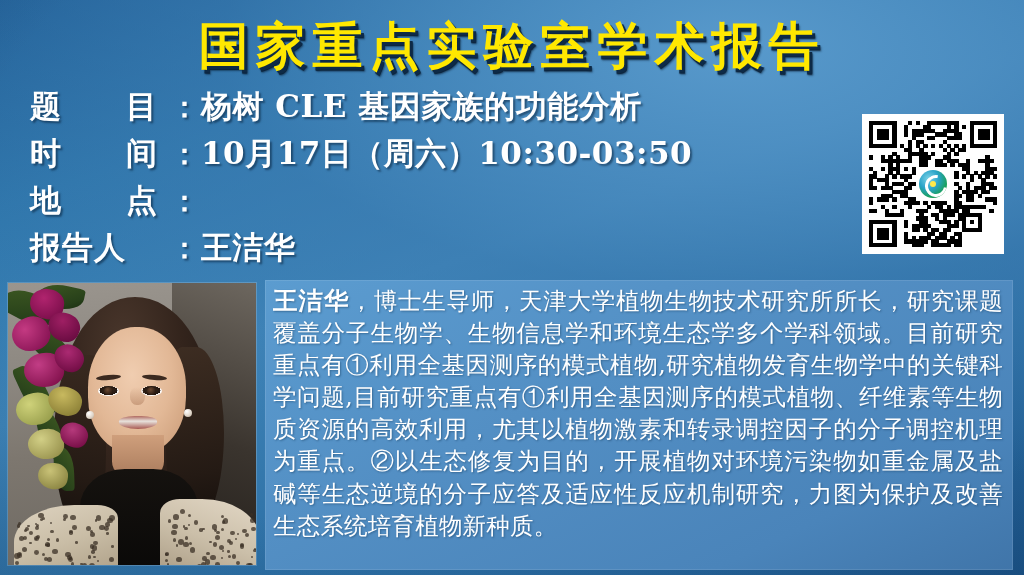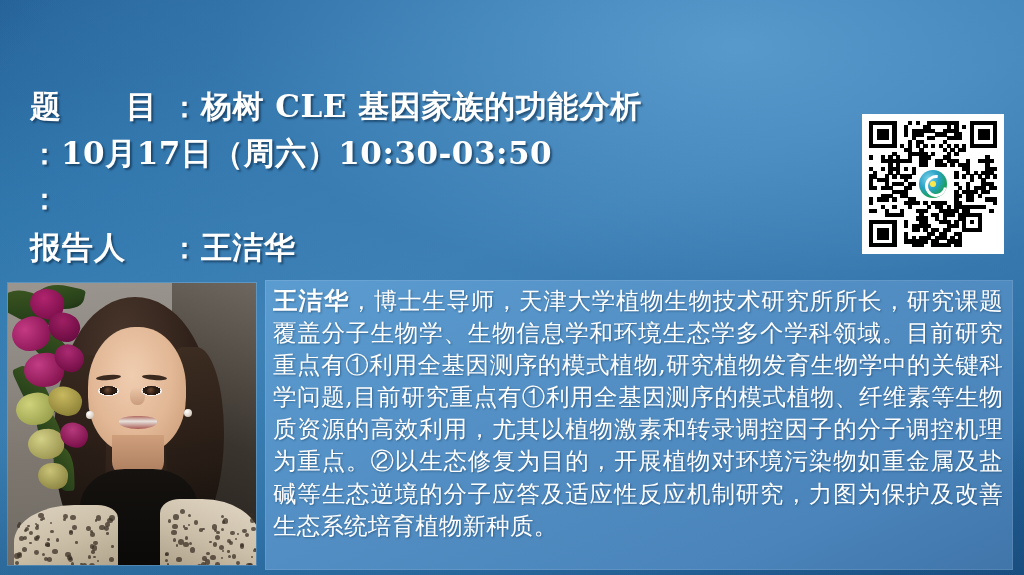--- a/index.html
+++ b/index.html
@@ -310,35 +310,40 @@
     font-size: 24.5px;
     color: #ffffff;
     letter-spacing: 0.5px;
   }
 </style>
 </head>
 <body>
 
 <div id="poster">
 
+  <div class="title-bar">
+    <div class="title-text">国家重点实验室学术报告</div>
+  </div>
 
   <div class="info-block">
 
     <div class="info-row">
       <span class="info-label">题　　目</span>
       <span class="info-colon">：</span>
       <span class="info-value">杨树 CLE 基因家族的功能分析</span>
     </div>
 
     <div class="info-row">
+      <span class="info-label">时　　间</span>
       <span class="info-colon">：</span>
       <span class="info-value">10月17日（周六）10:30-03:50</span>
     </div>
 
     <div class="info-row">
+      <span class="info-label">地　　点</span>
       <span class="info-colon">：</span>
     </div>
 
     <div class="info-row">
       <span class="info-label">报告人</span>
       <span class="info-colon">：</span>
       <span class="info-value">王洁华</span>
     </div>
 
   </div>

